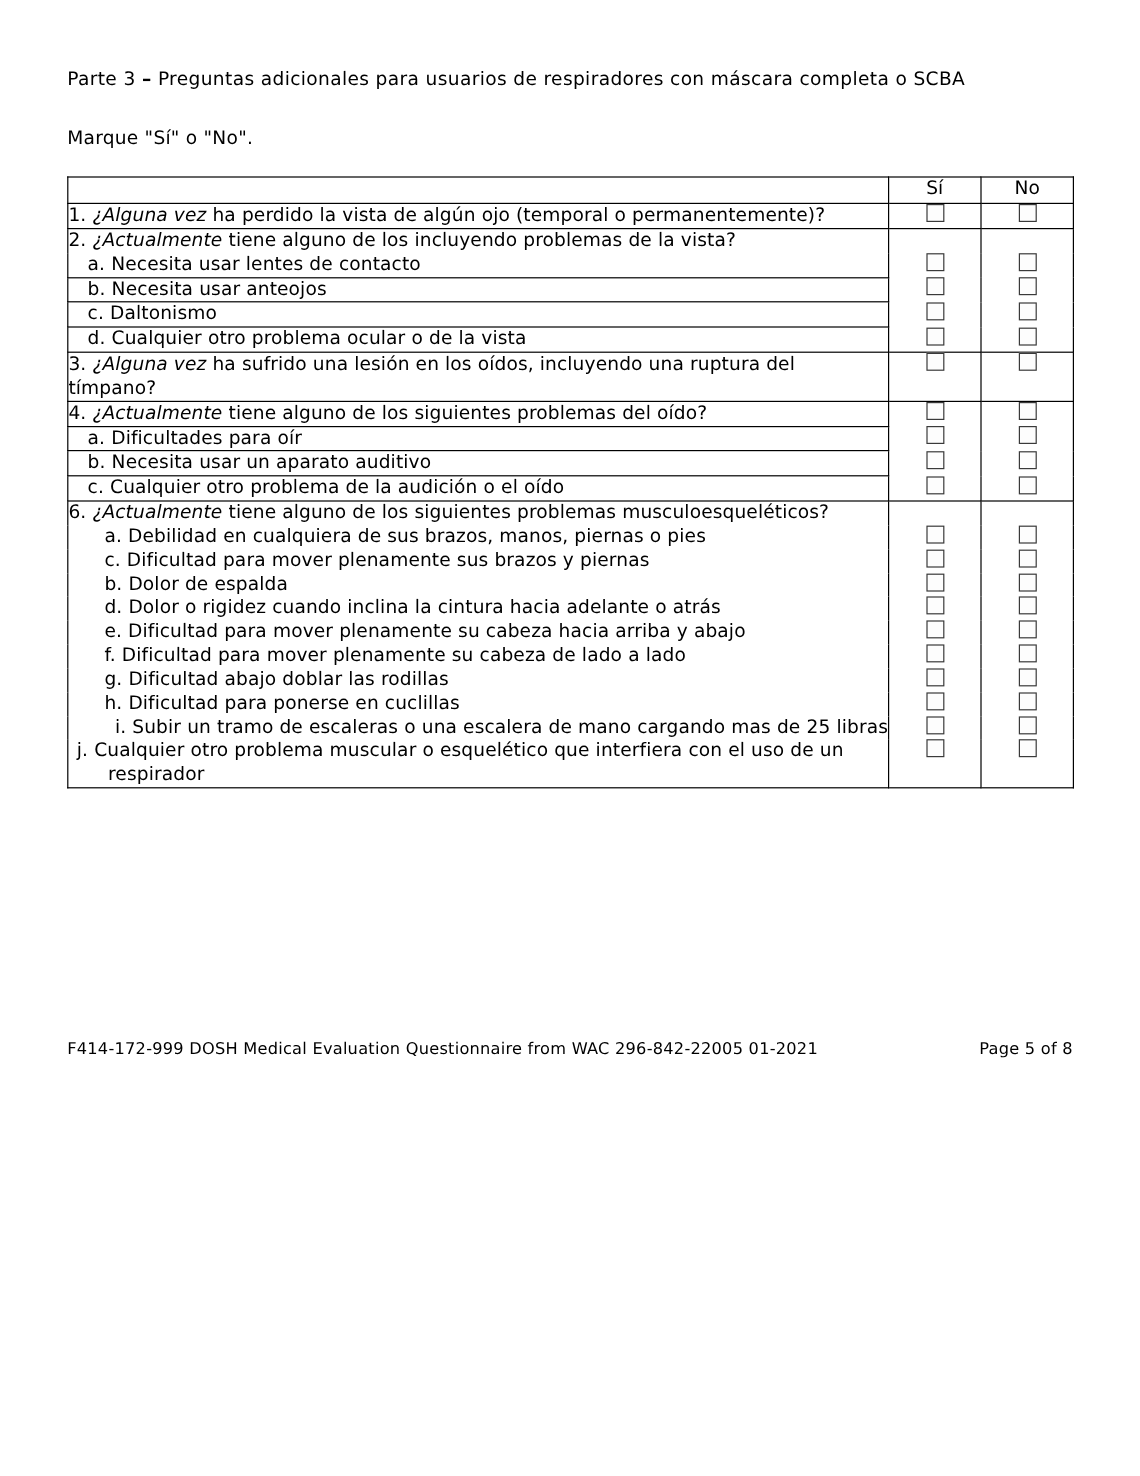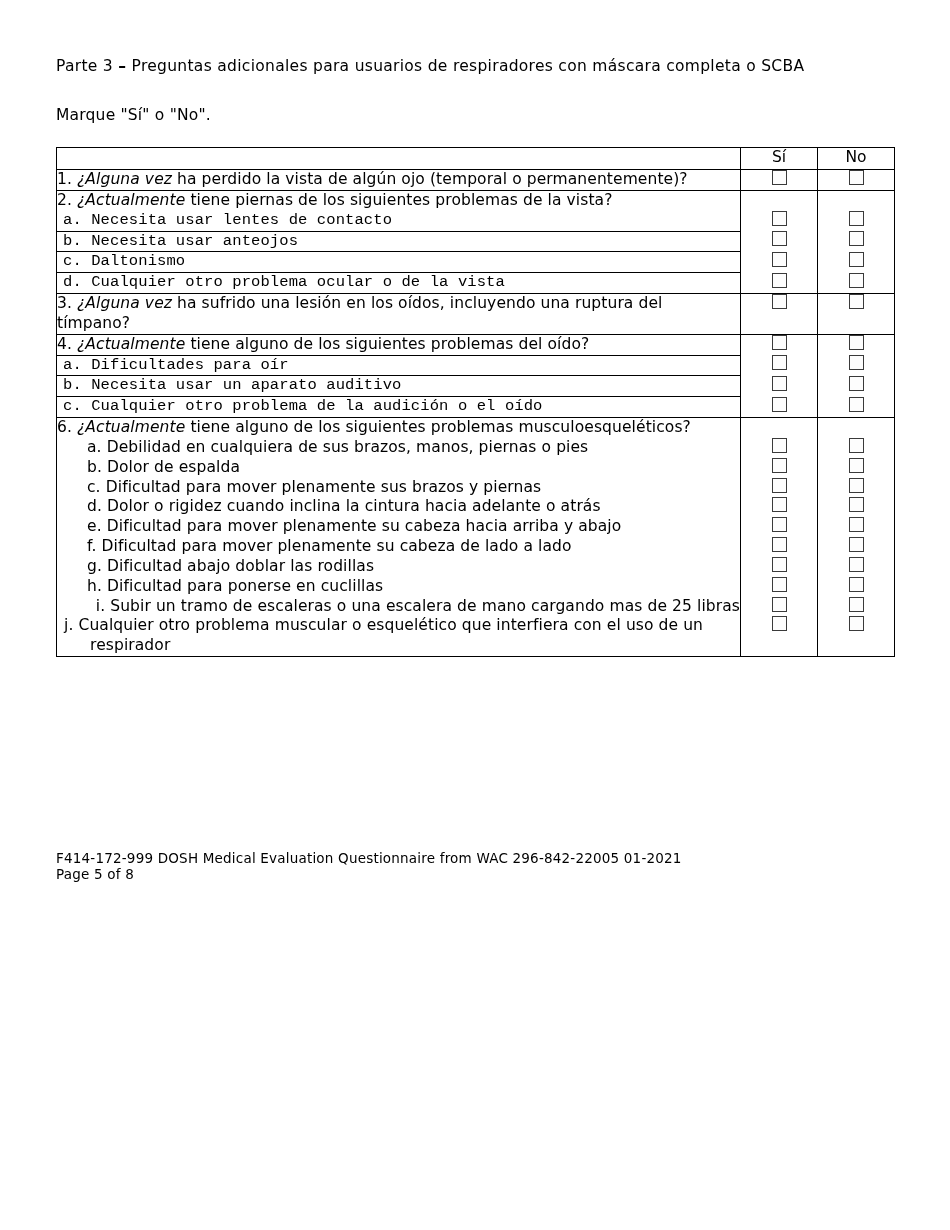--- a/index.html
+++ b/index.html
@@ -57,23 +57,22 @@
   }
   .hdr td.blank { border-left: 1px solid #000; }
 
   .qtext {
     font-size: 15.5px;
     line-height: 1.28;
     padding: 4px 6px 4px 8px;
     letter-spacing: 0.1px;
   }
   .qtext.sub {
-    padding-left: 28px;
+    padding-left: 38px;
     text-indent: -22px;
-    font-family: Liberation Mono, monospace;
   }
   .qtext.sub2 {
     padding-left: 56px;
     text-indent: -26px;
   }
   .em {
     font-style: italic;
   }
   .cbcell {
     text-align: center;
@@ -91,21 +90,20 @@
   .footer {
     position: absolute;
     left: 56px;
     right: 56px;
     bottom: 32px;
     font-size: 13.5px;
     letter-spacing: 0.2px;
     display: flex;
     justify-content: space-between;
     align-items: baseline;
-    flex-direction: column;
   }
 </style>
 </head>
 <body>
 
 <div class="page">
 
   <div class="part-title">
     <span>Parte 3</span>
     <span class="dash">–</span>
@@ -125,21 +123,21 @@
         <td class="blank"></td>
         <td>Sí</td>
         <td>No</td>
       </tr>
     <tr>
           <td class="qtext"><span>1. </span><span class="em">¿Alguna vez</span><span> ha perdido la vista de algún ojo (temporal o permanentemente)?</span></td>
           <td class="cbcell"><span class="cb"></span></td>
           <td class="cbcell"><span class="cb"></span></td>
         </tr>
         <tr>
-          <td class="qtext" style="border-bottom: none;"><span>2. </span><span class="em">¿Actualmente</span><span> tiene piernas de los siguientes problemas de la vista?</span></td>
+          <td class="qtext" style="border-bottom: none;"><span>2. </span><span class="em">¿Actualmente</span><span> tiene alguno de los incluyendo problemas de la vista?</span></td>
           <td class="cbcell" style="border-bottom: none;">&nbsp;</td>
           <td class="cbcell" style="border-bottom: none;">&nbsp;</td>
         </tr>
         <tr>
           <td class="qtext sub" style="border-top: none;"><span>a. </span><span>Necesita usar lentes de contacto</span></td>
           <td class="cbcell" style="border-top: none; border-bottom: none;"><span class="cb"></span></td>
           <td class="cbcell" style="border-top: none; border-bottom: none;"><span class="cb"></span></td>
         </tr>
         <tr>
           <td class="qtext sub"><span>b. </span><span>Necesita usar anteojos</span></td>
@@ -185,26 +183,26 @@
           <td class="qtext" style="border-bottom: none;"><span>6. </span><span class="em">¿Actualmente</span><span> tiene alguno de los siguientes problemas musculoesqueléticos?</span></td>
           <td class="cbcell" style="border-bottom: none;">&nbsp;</td>
           <td class="cbcell" style="border-bottom: none;">&nbsp;</td>
         </tr>
         <tr>
           <td class="qtext sub2" style="border-top: none; border-bottom: none;"><span>a. </span><span>Debilidad en cualquiera de sus brazos, manos, piernas o pies</span></td>
           <td class="cbcell" style="border-top: none; border-bottom: none;"><span class="cb"></span></td>
           <td class="cbcell" style="border-top: none; border-bottom: none;"><span class="cb"></span></td>
         </tr>
         <tr>
+          <td class="qtext sub2" style="border-bottom: none; border-top: none;"><span>c. </span><span>Dificultad para mover plenamente sus brazos y piernas</span></td>
+          <td class="cbcell" style="border-top: none; border-bottom: none;"><span class="cb"></span></td>
+          <td class="cbcell" style="border-top: none; border-bottom: none;"><span class="cb"></span></td>
+        </tr>
+        <tr>
           <td class="qtext sub2" style="border-bottom: none; border-top: none;"><span>b. </span><span>Dolor de espalda</span></td>
-          <td class="cbcell" style="border-top: none; border-bottom: none;"><span class="cb"></span></td>
-          <td class="cbcell" style="border-top: none; border-bottom: none;"><span class="cb"></span></td>
-        </tr>
-        <tr>
-          <td class="qtext sub2" style="border-bottom: none; border-top: none;"><span>c. </span><span>Dificultad para mover plenamente sus brazos y piernas</span></td>
           <td class="cbcell" style="border-top: none; border-bottom: none;"><span class="cb"></span></td>
           <td class="cbcell" style="border-top: none; border-bottom: none;"><span class="cb"></span></td>
         </tr>
         <tr>
           <td class="qtext sub2" style="border-bottom: none; border-top: none;"><span>d. </span><span>Dolor o rigidez cuando inclina la cintura hacia adelante o atrás</span></td>
           <td class="cbcell" style="border-top: none; border-bottom: none;"><span class="cb"></span></td>
           <td class="cbcell" style="border-top: none; border-bottom: none;"><span class="cb"></span></td>
         </tr>
         <tr>
           <td class="qtext sub2" style="border-bottom: none; border-top: none;"><span>e. </span><span>Dificultad para mover plenamente su cabeza hacia arriba y abajo</span></td>

